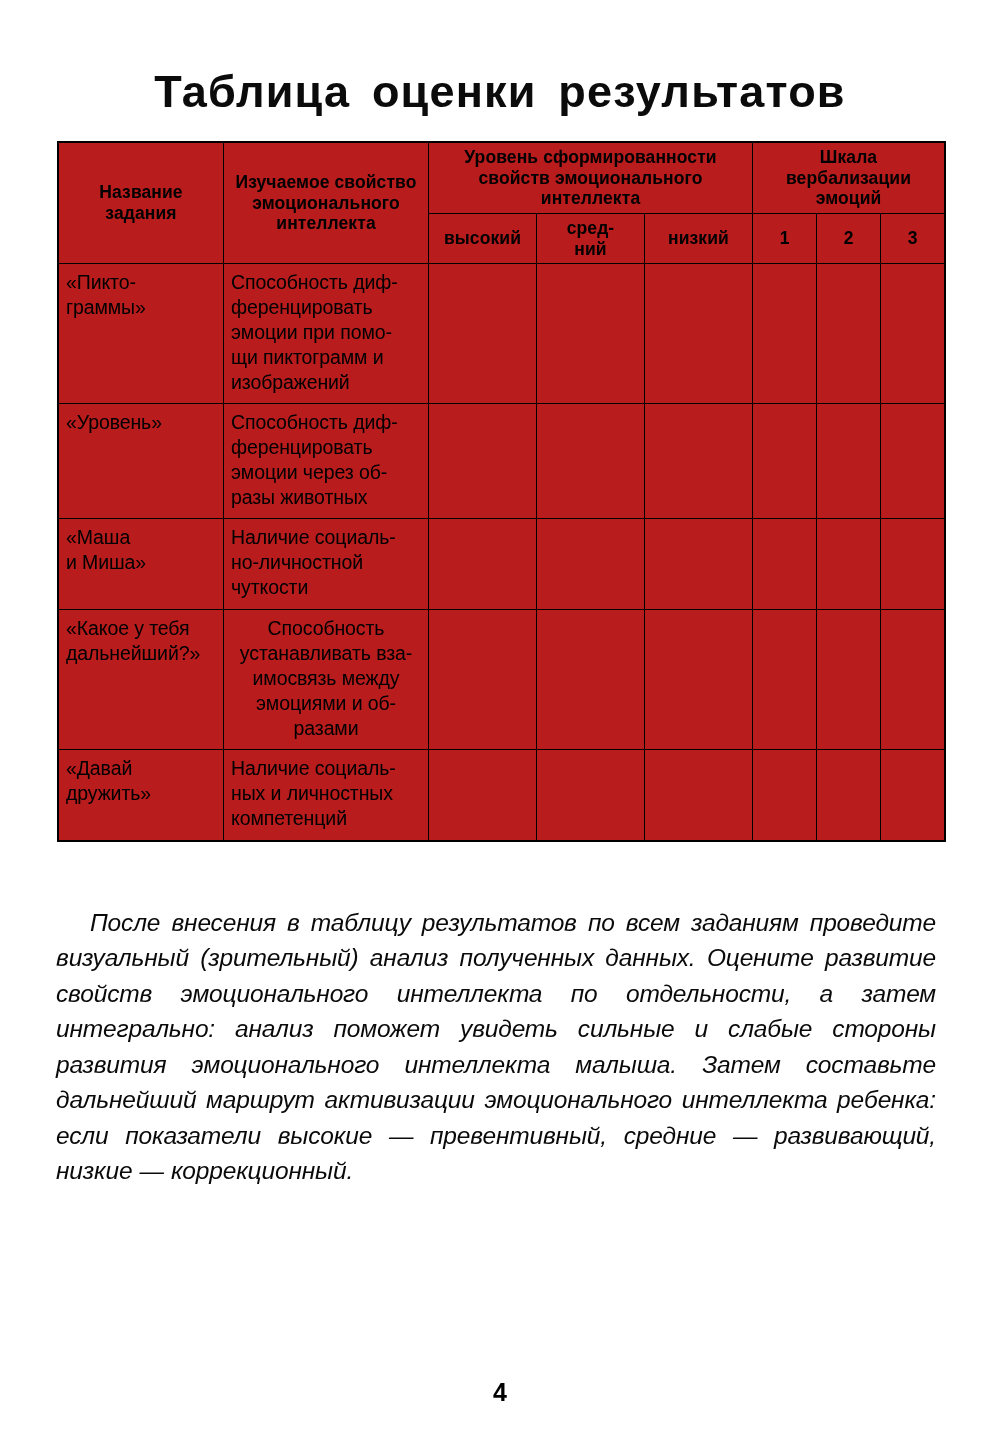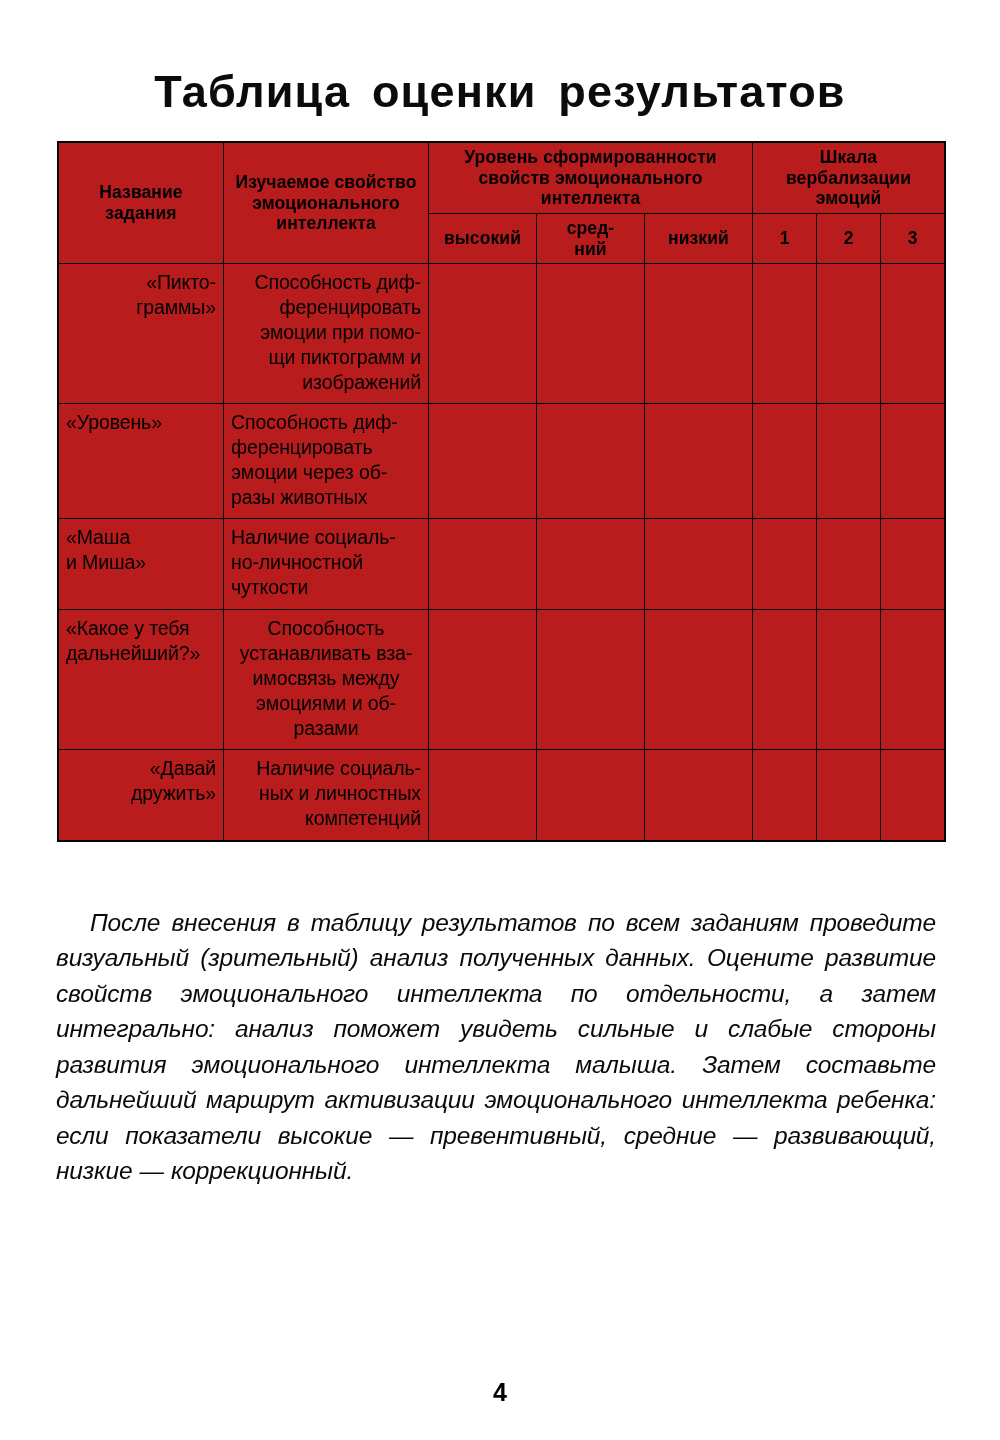--- a/index.html
+++ b/index.html
@@ -94,25 +94,25 @@
     font-size: 19.5px;
     line-height: 1.28;
     font-weight: normal;
     padding: 6px 7px 8px 7px;
     letter-spacing: -0.1px;
   }
   td.cell-task { text-align: left; }
   td.cell-prop { text-align: left; }
   td.cell-blank { }
 
-  .row-h1 td { height: 124px; text-align: right; }
+  .row-h1 td { height: 124px; }
   .row-h2 td { height: 100px; }
   .row-h3 td { height: 76px; }
   .row-h4 td { height: 124px; }
-  .row-h5 td { height: 76px; text-align: right; }
+  .row-h5 td { height: 76px; }
 
   
   .body-paragraph {
     position: absolute;
     top: 880px;
     left: 56px;
     width: 880px;
     font-size: 24.5px;
     line-height: 1.45;
     text-align: justify;

